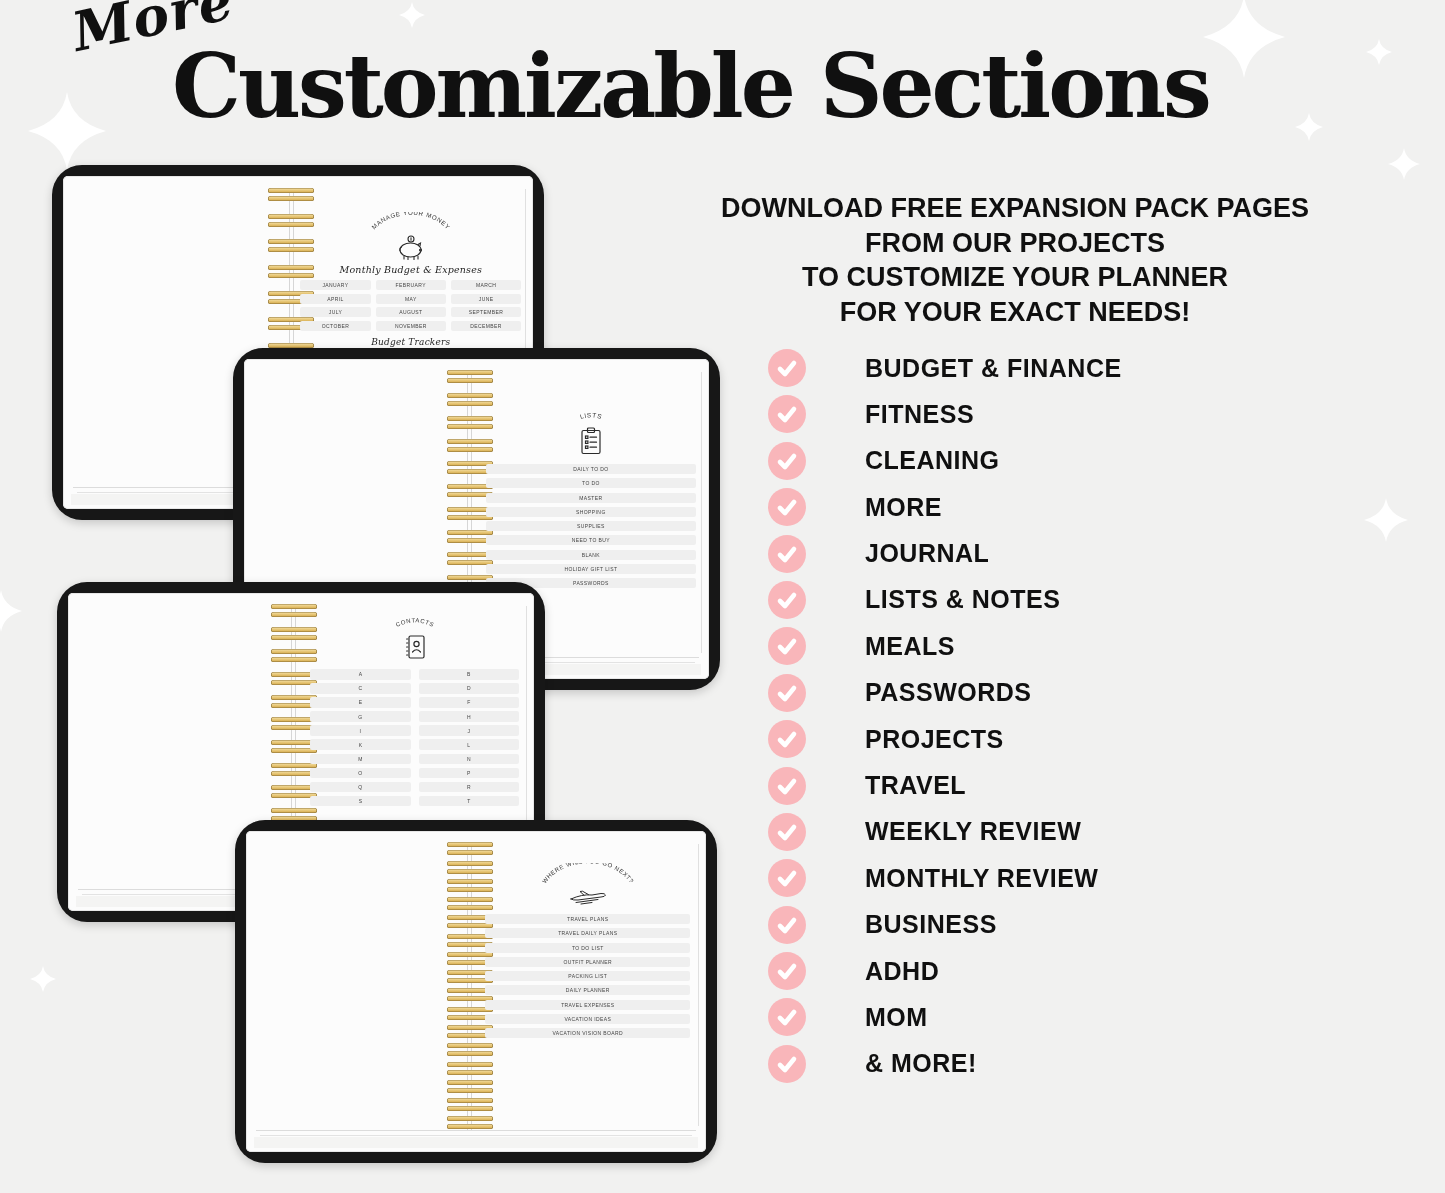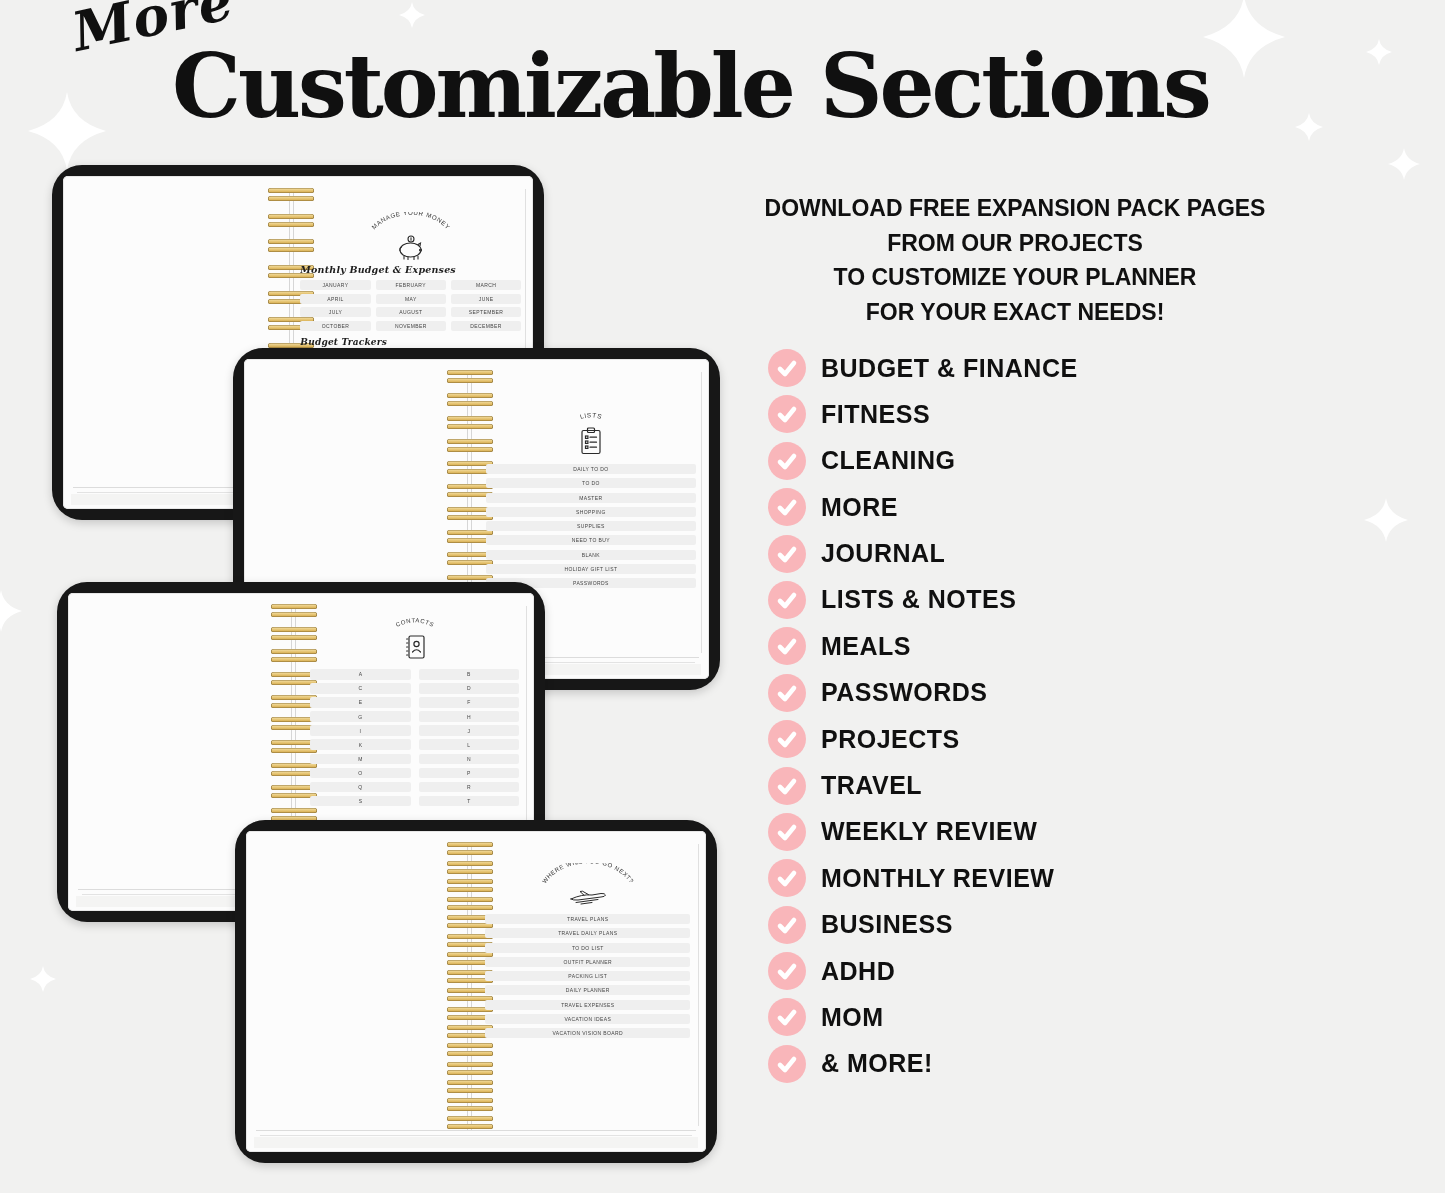--- a/index.html
+++ b/index.html
@@ -41,27 +41,27 @@
     position:absolute;left:172px;top:34px;
     font-family:"DejaVu Serif", serif;
     font-weight:bold;font-size:85px;letter-spacing:-3px;
     transform:scale(1.02,1.04);transform-origin:left top;
     white-space:nowrap;
   }
 
   
   .promo{
     position:absolute;left:655px;top:191px;width:720px;
-    text-align:center;font-weight:bold;font-size:23px;line-height:34.5px;
+    text-align:center;font-weight:bold;font-size:27px;line-height:34.5px;
     letter-spacing:0px;
   }
 
   
   .checklist{position:absolute;left:768px;top:349px;}
-  .check-row{display:flex;align-items:center;margin-bottom:8.4px;height:38px;}
+  .check-row{display:flex;align-items:center;margin-bottom:8.4px;height:38px;gap:44px;}
   .check-circle{
     width:38px;height:38px;border-radius:50%;
     background:var(--pink);flex:0 0 38px;
     display:flex;align-items:center;justify-content:center;
   }
   .check-circle svg{width:24px;height:24px;}
   .check-label{
     margin-left:15px;font-weight:bold;font-size:25px;letter-spacing:0.5px;
     white-space:nowrap;
   }
@@ -110,22 +110,22 @@
   .page-edge-b{position:absolute;left:14px;right:14px;bottom:16px;height:1px;background:#e3e3e3;}
   .page-strip{position:absolute;left:8px;right:8px;bottom:4px;height:11px;background:#f4f4f3;}
   .page-right-edge{position:absolute;right:7px;top:4%;bottom:8%;width:1px;background:#e0e0e0;}
 
   
   .pg-content{position:absolute;}
   .pg-arch{display:block;margin:0 auto;}
   .pg-arch text{font-family:"Liberation Sans",sans-serif;fill:#333;letter-spacing:0.6px;}
   .pg-icon{display:block;margin:1px auto 0;}
   .pg-script{
-    text-align:left;font-family:"DejaVu Serif",serif;font-style:italic;
-    font-weight:bold;font-size:9.5px;color:#1e1e1e;letter-spacing:0.2px;
+    text-align:center;font-family:"DejaVu Serif",serif;font-style:italic;
+    font-weight:normal;font-size:9.5px;color:#1e1e1e;letter-spacing:0.2px;
   }
   .pbtn{
     background:var(--btn);border-radius:2px;height:10px;
     display:flex;align-items:center;justify-content:center;
     font-size:5px;letter-spacing:0.4px;color:#444;
     text-transform:uppercase;white-space:nowrap;overflow:hidden;
   }
   .month-grid{display:grid;grid-template-columns:1fr 1fr 1fr;gap:3.5px 5px;margin-top:5px;}
   .tracker-grid{display:grid;grid-template-columns:0.85fr 1.55fr 1fr;gap:3.5px 5px;margin-top:4px;}
   .ghost-grid{display:grid;grid-template-columns:1fr 1.3fr;gap:3.5px 5px;margin-top:4px;}

